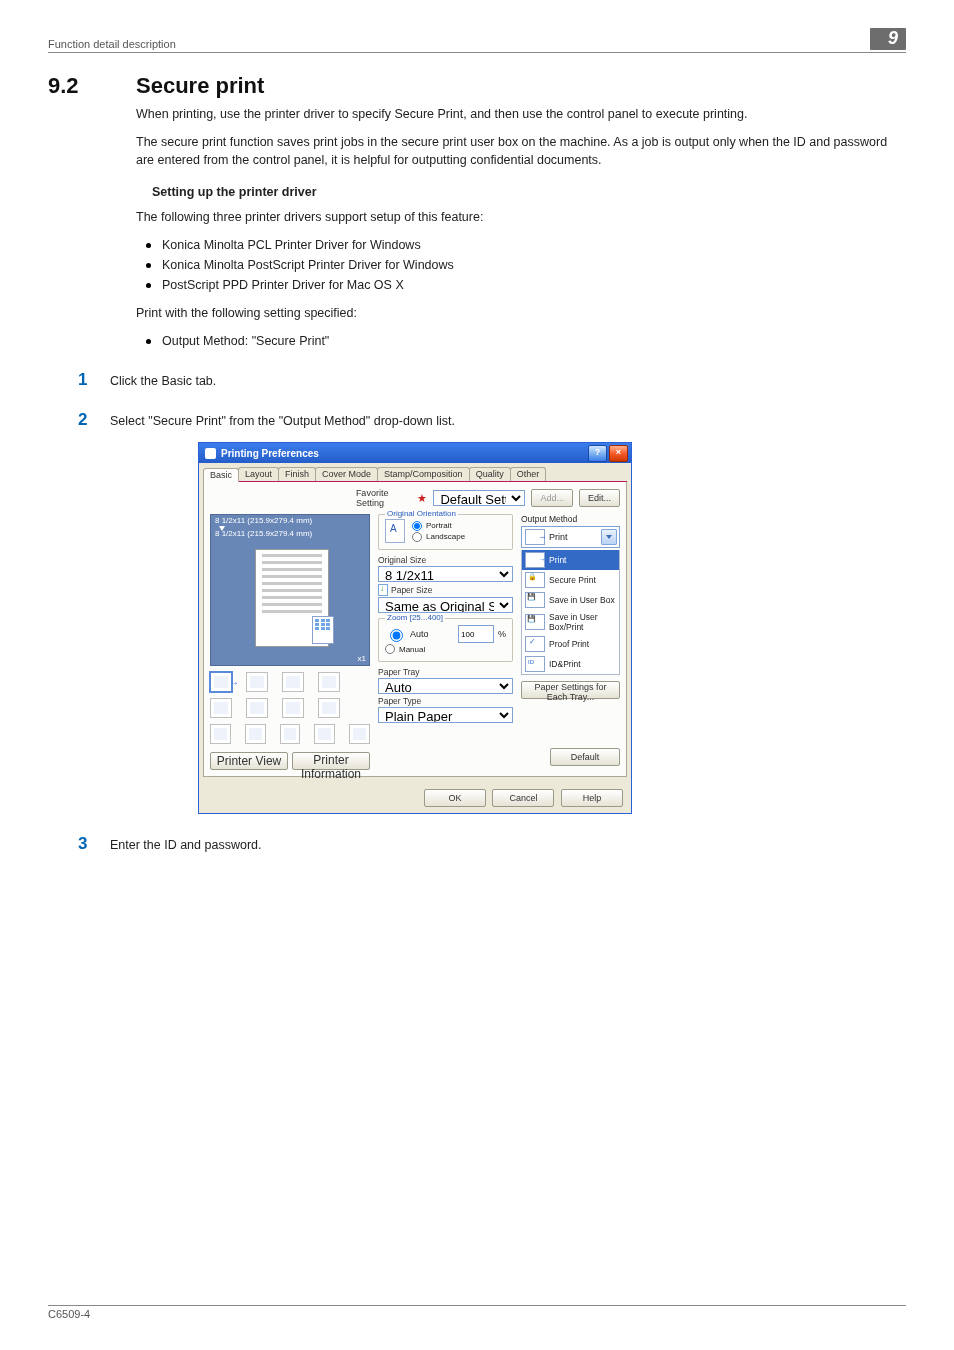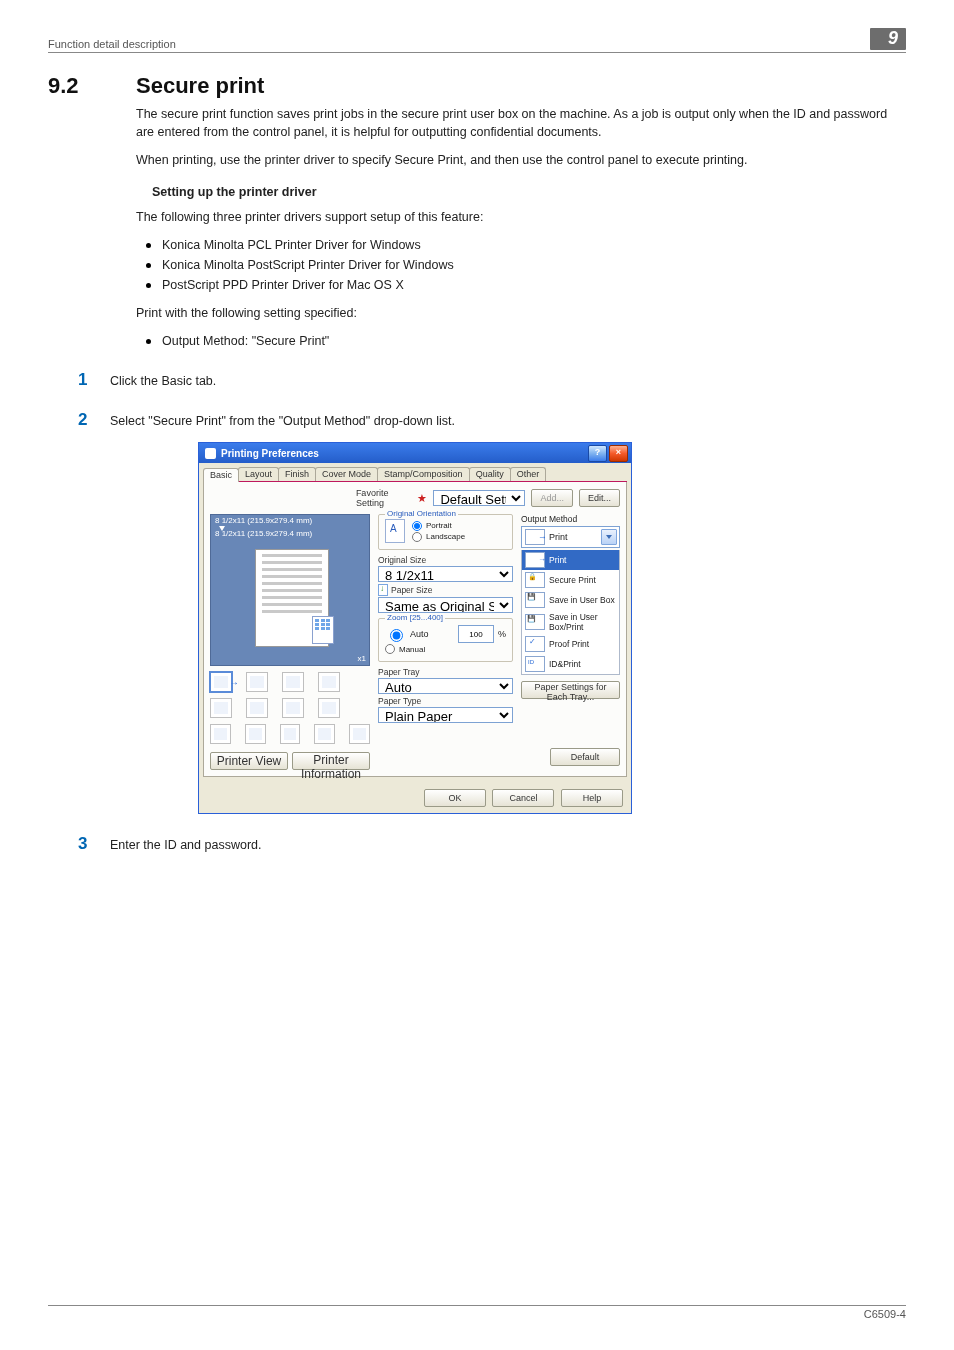--- a/index.html
+++ b/index.html
@@ -334,21 +334,21 @@
   .field-label .flic { width:8px; height:10px; background:#fff; border:1px solid #7aa6e0; display:inline-block; position:relative; }
   .field-label .flic::after { content:"↓"; color:#2f8a2f; font-size:8px; position:absolute; left:1px; top:-1px; }
   .dd-full { width: 100%; }
   .zoom-row { display:flex; align-items:center; gap:4px; margin-top:2px; }
   .spin {
     width: 30px;
     border:1px solid var(--xp-border);
     height:14px;
     background:#fff;
     font-size:8px;
-    text-align:center;
+    text-align:left;
   }
 
   
   .out-lbl { font-size: 8.5px; margin-bottom: 2px; }
   .out-sel {
     border: 1px solid var(--xp-border);
     background: #fff;
     height: 20px;
     display: flex;
     align-items: center;
@@ -420,43 +420,43 @@
     text-align: right;
   }
   .dlg-footer .btn { min-width: 62px; margin-left: 4px; }
 
   
   .pfooter {
     position: absolute;
     left: 48px; right: 48px; bottom: 30px;
     border-top: 1px solid #888;
     display: flex;
-    justify-content: flex-end;
+    justify-content: flex-start;
     font-size: 11px;
     color: #555;
     padding-top: 2px;
   }
 </style>
 </head>
 <body>
 
 <div class="page">
   <div class="hdr">
     <span class="hdr-left">Function detail description</span>
     <span class="hdr-right">9</span>
   </div>
 
   <div class="section-row">
     <div class="sec-num">9.2</div>
     <div class="sec-title">Secure print</div>
   </div>
 
   <div class="body-col">
+    <p>When printing, use the printer driver to specify Secure Print, and then use the control panel to execute printing.</p>
     <p>The secure print function saves print jobs in the secure print user box on the machine. As a job is output only when the ID and password are entered from the control panel, it is helpful for outputting confidential documents.</p>
-    <p>When printing, use the printer driver to specify Secure Print, and then use the control panel to execute printing.</p>
 
     <div class="subhead">Setting up the printer driver</div>
     <p>The following three printer drivers support setup of this feature:</p>
     <ul>
       <li>Konica Minolta PCL Printer Driver for Windows</li>
       <li>Konica Minolta PostScript Printer Driver for Windows</li>
       <li>PostScript PPD Printer Driver for Mac OS X</li>
     </ul>
     <p>Print with the following setting specified:</p>
     <ul>

